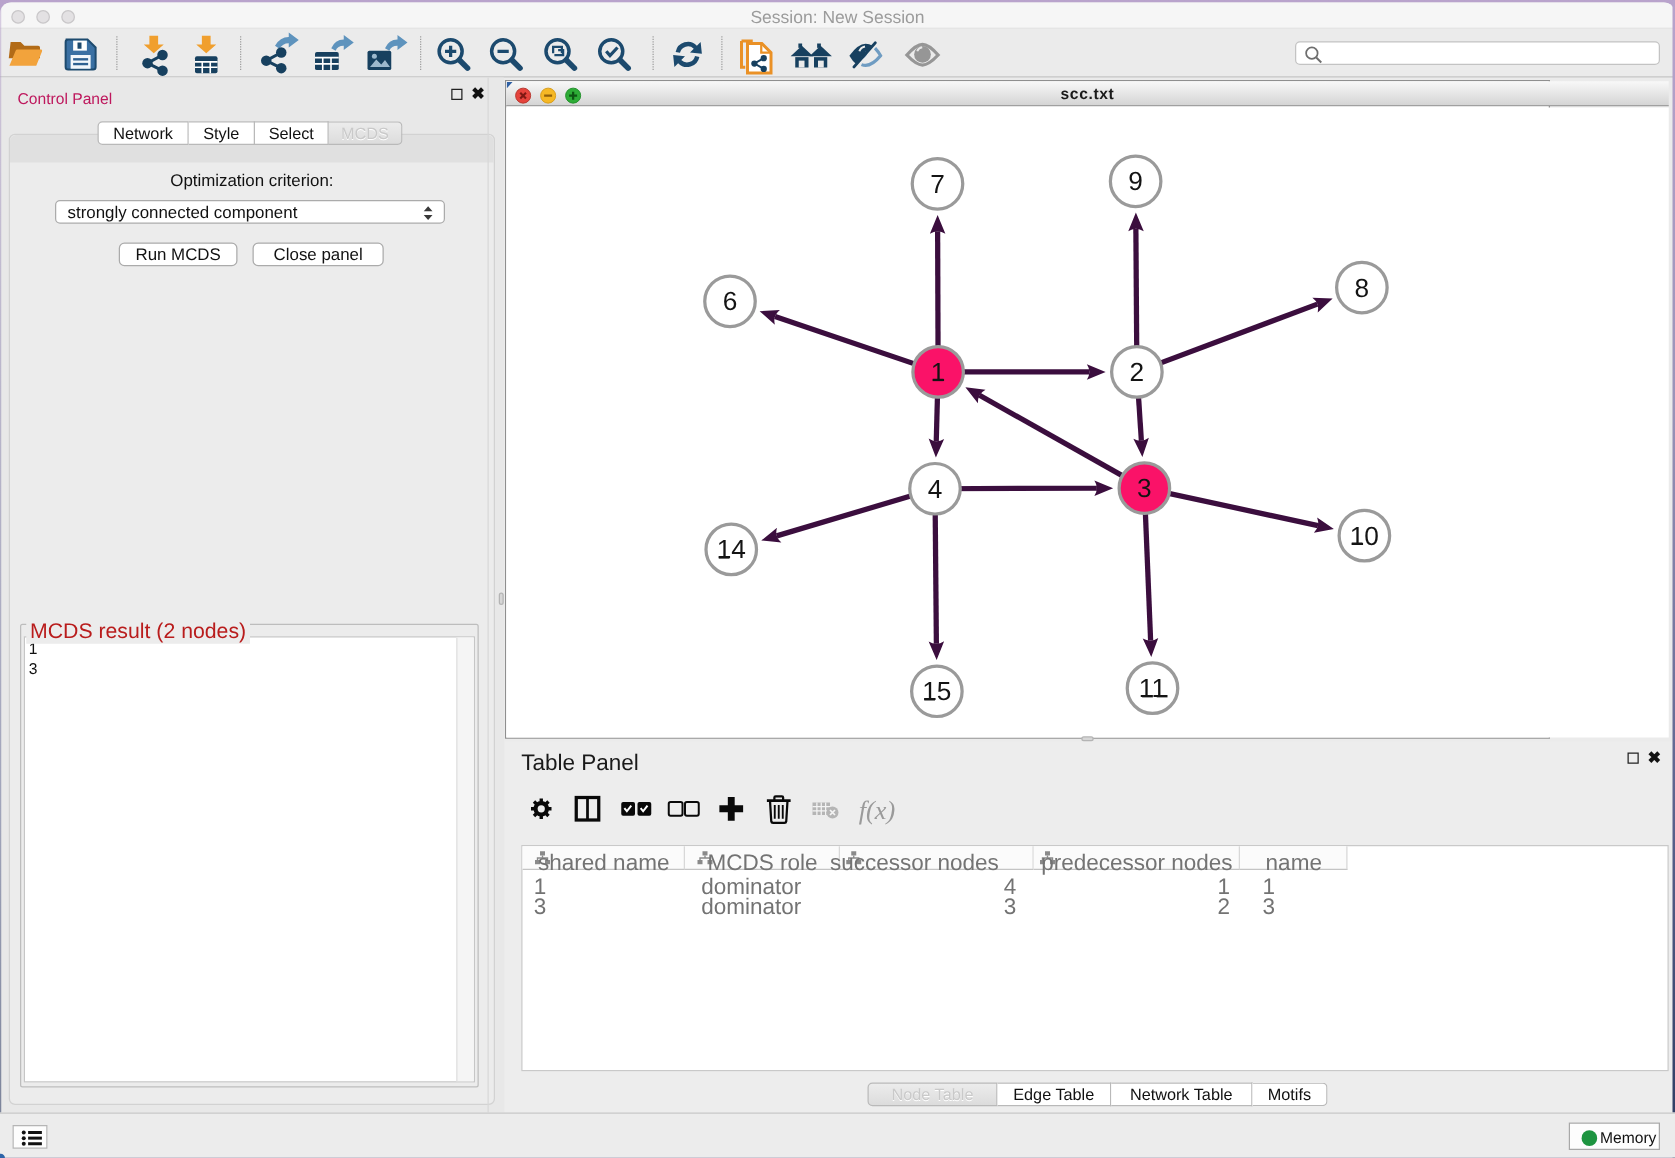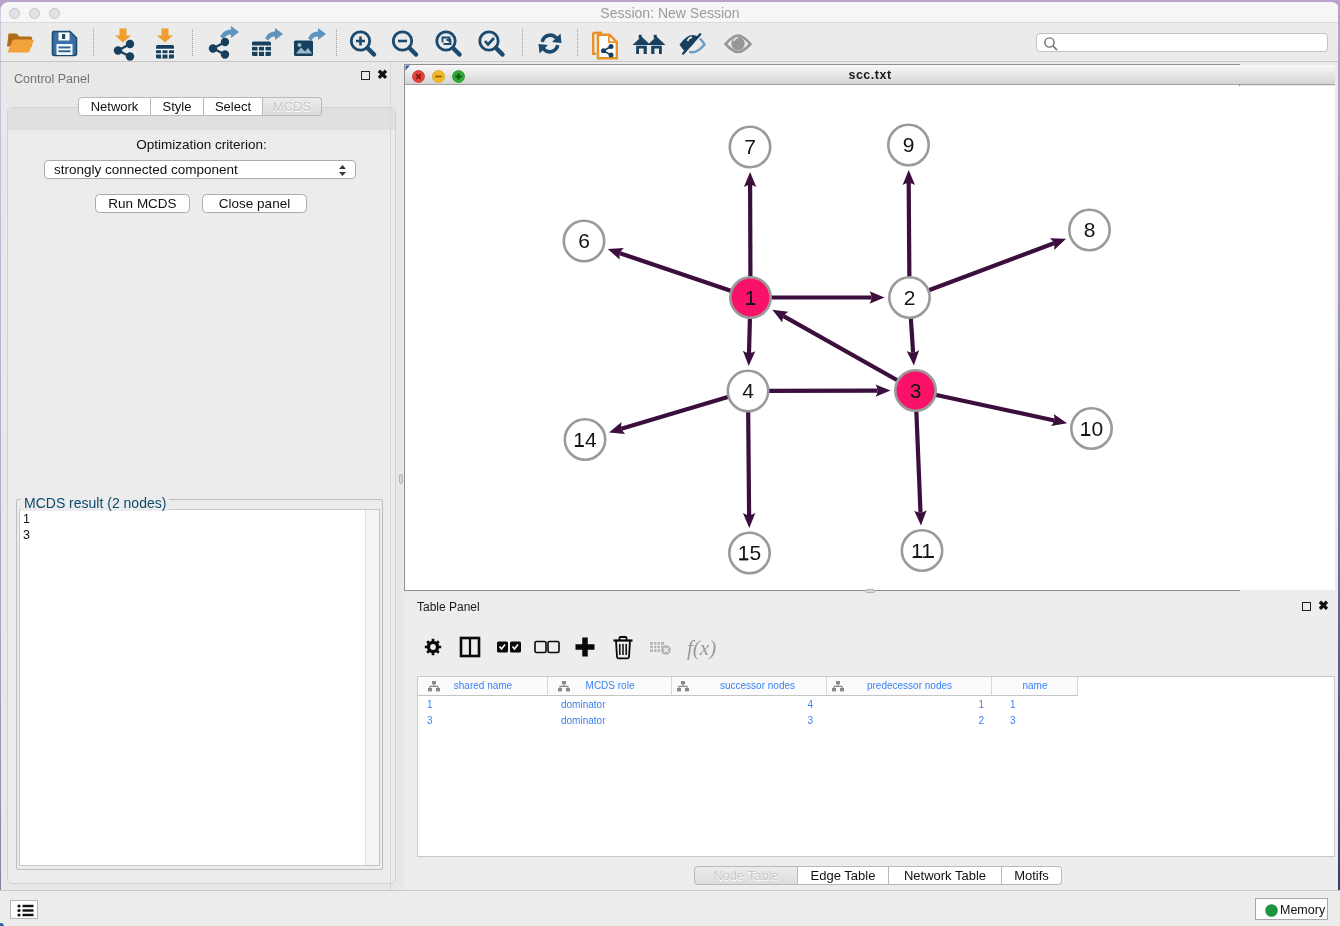--- a/index.html
+++ b/index.html
@@ -10,48 +10,48 @@
 
 #winbody { left:0; top:2px; width:1340px; height:924px; background:#ebebeb; border-radius:9px 9px 0 0; }
 #titlebar { left:0; top:2px; width:1340px; height:21px; background:#f6f6f6; border-radius:9px 9px 0 0; border-bottom:1px solid #dadada; }
 .tcirc { position:absolute; top:5.5px; width:11px; height:11px; border-radius:50%; background:#e3e1e3; border:1px solid #c9c7c9; }
 #title-text { left:0; top:5px; width:1340px; text-align:center; font-size:14px; color:#9b9b9b; }
 #toolbar { left:0; top:23px; width:1340px; height:39px; background:#ebebeb; border-bottom:1px solid #c6c6c6; }
 .tsep { position:absolute; top:6px; height:27px; width:1px; border-left:1px dotted #9f9f9f; }
 #searchbox { left:1036px; top:10px; width:292px; height:19px; background:#fff; border:1px solid #c3c3c3; border-radius:4px; }
 
 #cpanel { left:0; top:62px; width:403px; height:828px; background:#e8e8e8; }
-#cpanel-title { left:14px; top:10px; font-size:12.5px; color:#737373; }
+#cpanel-title { left:14px; top:10px; font-size:12.5px; color:#be185d; }
 .seg { position:absolute; display:flex; height:19px;align-items:center; }
 .seg > div { border:1px solid #b9b9b9; border-left:none; background:#fff; font-size:13px; color:#111; text-align:center; line-height:17px; padding:0 12px; }
 .seg > div:first-child { border-left:1px solid #b9b9b9; border-radius:4px 0 0 4px; }
 .seg > div:last-child { border-radius:0 4px 4px 0; }
 .seg > div.dis { background:linear-gradient(#ececec,#dcdcdc); color:#c9c9c9; text-shadow:0 1px 0 #fff; }
 #tabpane { left:7px; top:45px; width:389px; height:777px; background:#ececec; border:1px solid #d2d2d2; border-radius:5px; }
 #tabband { left:8px; top:46px; width:387px; height:22px; background:#e0e0e0; border-radius:5px 5px 0 0; }
 #optlabel { left:0; top:75px; width:403px; text-align:center; font-size:13.5px; color:#111; }
 #dropdown { left:44px; top:98px; width:312px; height:19px; background:#fff; border:1px solid #ababab; border-radius:4px; font-size:13.5px; color:#111; line-height:17px; padding-left:9px; }
 .btn { position:absolute; height:19px; background:#fff; border:1px solid #ababab; border-radius:4.5px; font-size:13.5px; color:#111; text-align:center; line-height:17px; }
 #groupbox { left:16px; top:437px; width:367px; height:371px; border:1px solid #bdbdbd; border-radius:2px; }
-#grouplabel { left:21px; top:433px; background:#ececec; padding:0 3px; font-size:14px; color:#0c4a6e; }
+#grouplabel { left:21px; top:433px; background:#ececec; padding:0 3px; font-size:17px; color:#b91c1c; }
 #resultarea { left:19px; top:447px; width:361px; height:357px; background:#fff; border:1px solid #c6c6c6; font-size:12.5px; color:#111; line-height:15.5px; padding:2px 0 0 3px; }
 #resultscroll { left:365px; top:448px; width:14px; height:355px; background:#f5f5f5; border-left:1px solid #e0e0e0; }
 
 #netwin { left:404px; top:64px; width:836px; height:527px; background:#fff; border:1px solid #8f8f8f;padding-left:13px; }
 #nettitle { left:0; top:0; width:930px; height:20px; background:linear-gradient(#f8f8f8,#d5d5d5); border-bottom:1px solid #a0a0a0; }
 #nettitle span { display:block; text-align:center; font-size:12.5px; font-weight:bold; color:#1a1a1a; padding-top:3px; letter-spacing:0.5px; }
 #netcanvas { left:0; top:21px; width:930px; height:504px; background:#fff; }
 
 #tpanel { left:404px; top:593px; width:936px; height:297px; background:#ededed; }
-#tpanel-title { left:13px; top:7px; font-size:12px; color:#1a1a1a; }
+#tpanel-title { left:13px; top:7px; font-size:18px; color:#1a1a1a; }
 #ttoolbar { left:10px; top:36px; width:910px; height:36px; }
 #ttable { left:13px; top:83px; width:918px; height:181px; background:#fff; border:1px solid #c9c9c9; }
 .thead { position:absolute; top:0; height:19px; border-bottom:1px solid #c4c4c4; font-size:12.5px; color:#111; }
 .thr { border-right:1px solid #d8d8d8; }
-.cell { position:absolute; font-size:10px; color:#3b82f6; }
+.cell { position:absolute; font-size:18px; color:#737373; }
 
 .float-ic { position:absolute; width:9px; height:9px; border:1.5px solid #222; }
 .close-ic { position:absolute; font-size:13px; font-weight:bold; color:#111; font-family:"Liberation Sans",sans-serif; }
 
 #statusbar { left:0; top:890px; width:1340px; height:36px; background:#ececec; border-top:1px solid #c8c8c8; }
 #listbtn { left:10px; top:9px; width:28px; height:19px; background:#fdfdfd; border:1px solid #b5b5b5; }
 #membtn { left:1255px; top:7px; width:73px; height:22px; background:#fdfdfd; border:1px solid #a8a8a8; font-size:12.5px; color:#111; }
 svg { display:block; }
 </style>
 </head>
@@ -391,21 +391,21 @@
           <g transform="translate(415,4)">
               <rect x="3" y="0" width="4" height="3.4"></rect>
               <rect x="-1" y="7" width="4" height="3.4"></rect>
               <rect x="7" y="7" width="4" height="3.4"></rect>
               <path d="M5,3.4 v2 M1,7 v-1.6 h8 V7" stroke="#8a8a8a" stroke-width="1.1" fill="none"></path>
             </g>
         </g>
       </svg>
       <div class="cell" style="left:0; top:2.5px; width:130px; text-align:center;">shared name</div>
       <div class="cell" style="left:130px; top:2.5px; width:124px; text-align:center;">MCDS role</div>
-      <div class="cell" style="left:262px; top:2.5px; width:155px; text-align:center;">successor nodes</div>
+      <div class="cell" style="left:236px; top:2.5px; width:155px; text-align:center;">successor nodes</div>
       <div class="cell" style="left:409px; top:2.5px; width:165px; text-align:center;">predecessor nodes</div>
       <div class="cell" style="left:574px; top:2.5px; width:86px; text-align:center;">name</div>
       <div class="cell" style="left:9px; top:22px;">1</div>
       <div class="cell" style="left:143px; top:22px;">dominator</div>
       <div class="cell" style="left:254px; top:22px; width:141px; text-align:right;">4</div>
       <div class="cell" style="left:409px; top:22px; width:157px; text-align:right;">1</div>
       <div class="cell" style="left:592px; top:22px;">1</div>
       <div class="cell" style="left:9px; top:38px;">3</div>
       <div class="cell" style="left:143px; top:38px;">dominator</div>
       <div class="cell" style="left:254px; top:38px; width:141px; text-align:right;">3</div>

